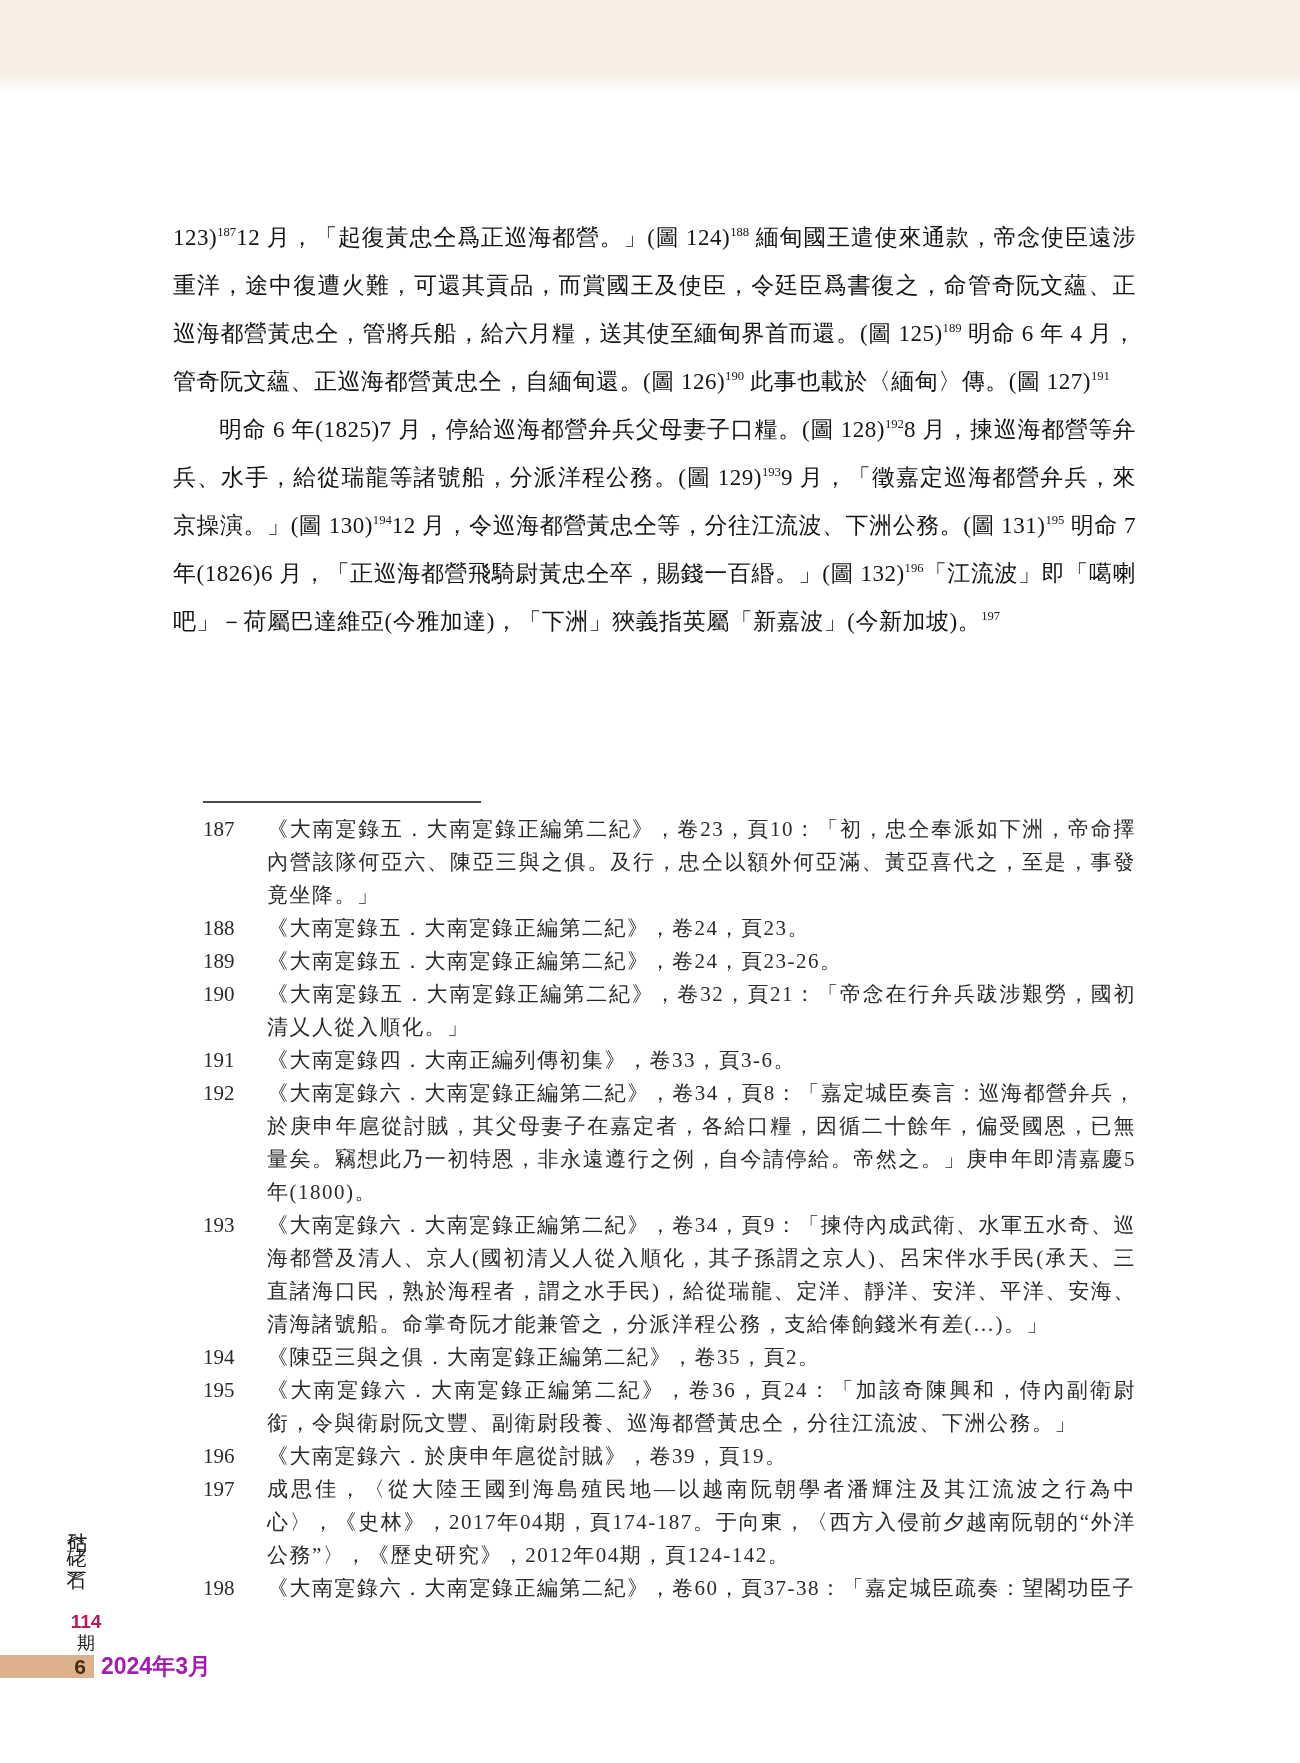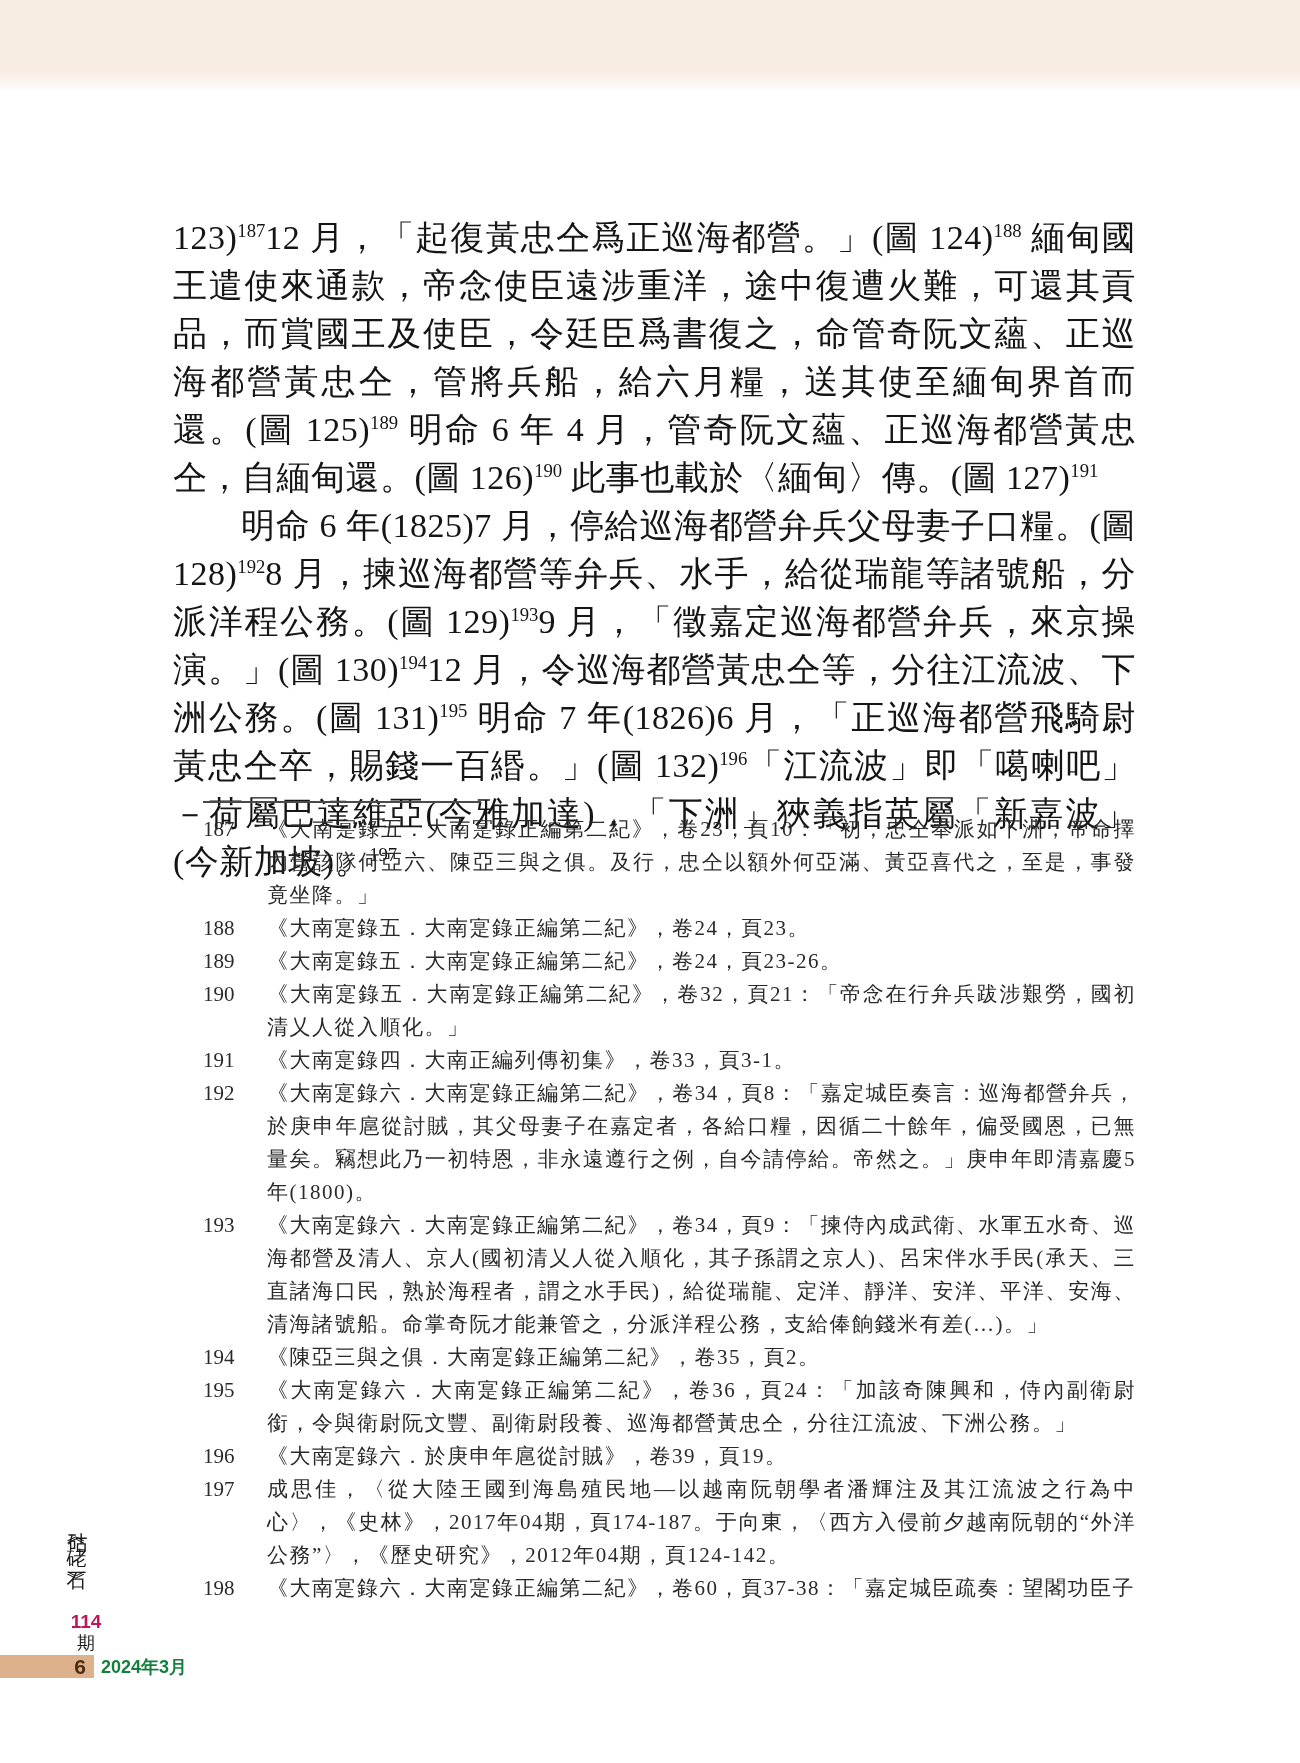--- a/index.html
+++ b/index.html
@@ -11,21 +11,21 @@
     font-family:"Liberation Serif","DejaVu Serif",serif;
     color:#151515;
   }
   .top-band{
     position:absolute;left:0;top:0;width:1300px;height:92px;
     background:linear-gradient(to bottom,#f8ede3 0%,#f8ede3 78%,#ffffff 100%);
   }
   
   .body-text{
     position:absolute;left:173px;top:214px;width:963px;
-    font-size:34px;line-height:48px;
+    font-size:23px;line-height:48px;
     text-align:justify;
     letter-spacing:0.5px;
   }
   .body-text p{margin:0;padding:0;}
   .body-text p.indent{text-indent:2em;}
   .body-text sup{
     font-size:0.55em;line-height:0;vertical-align:super;
     letter-spacing:0;
   }
   
@@ -72,21 +72,21 @@
     padding-right:8px;box-sizing:border-box;
   }
   .page-num{
     font-family:"Liberation Sans","DejaVu Sans",sans-serif;
     font-size:21px;font-weight:bold;color:#4a2c10;
   }
   .page-date{
     position:absolute;left:101px;top:1655px;height:23px;
     display:flex;align-items:center;
     font-family:"Liberation Sans","DejaVu Sans",sans-serif;
-    font-size:18px;font-weight:bold;color:#15803d;
+    font-size:23px;font-weight:bold;color:#a21caf;
   }
 </style>
 </head>
 <body>
 
 <div class="page">
 
   <div class="top-band"></div>
 
   <div class="body-text">
@@ -108,21 +108,21 @@
       <div class="fn-row">
         <div class="fn-num">189</div>
         <div class="fn-text">《大南寔錄五．大南寔錄正編第二紀》，卷24，頁23-26。</div>
       </div>
       <div class="fn-row">
         <div class="fn-num">190</div>
         <div class="fn-text">《大南寔錄五．大南寔錄正編第二紀》，卷32，頁21：「帝念在行弁兵跋涉艱勞，國初清乂人從入順化。」</div>
       </div>
       <div class="fn-row">
         <div class="fn-num">191</div>
-        <div class="fn-text">《大南寔錄四．大南正編列傳初集》，卷33，頁3-1。</div>
+        <div class="fn-text">《大南寔錄四．大南正編列傳初集》，卷33，頁3-6。</div>
       </div>
       <div class="fn-row">
         <div class="fn-num">192</div>
         <div class="fn-text">《大南寔錄六．大南寔錄正編第二紀》，卷34，頁8：「嘉定城臣奏言：巡海都營弁兵，於庚申年扈從討賊，其父母妻子在嘉定者，各給口糧，因循二十餘年，偏受國恩，已無量矣。竊想此乃一初特恩，非永遠遵行之例，自今請停給。帝然之。」庚申年即清嘉慶5年(1800)。</div>
       </div>
       <div class="fn-row">
         <div class="fn-num">193</div>
         <div class="fn-text">《大南寔錄六．大南寔錄正編第二紀》，卷34，頁9：「揀侍內成武衛、水軍五水奇、巡海都營及清人、京人(國初清乂人從入順化，其子孫謂之京人)、呂宋伴水手民(承天、三直諸海口民，熟於海程者，謂之水手民)，給從瑞龍、定洋、靜洋、安洋、平洋、安海、清海諸號船。命掌奇阮才能兼管之，分派洋程公務，支給俸餉錢米有差(…)。」</div>
       </div>
       <div class="fn-row">

